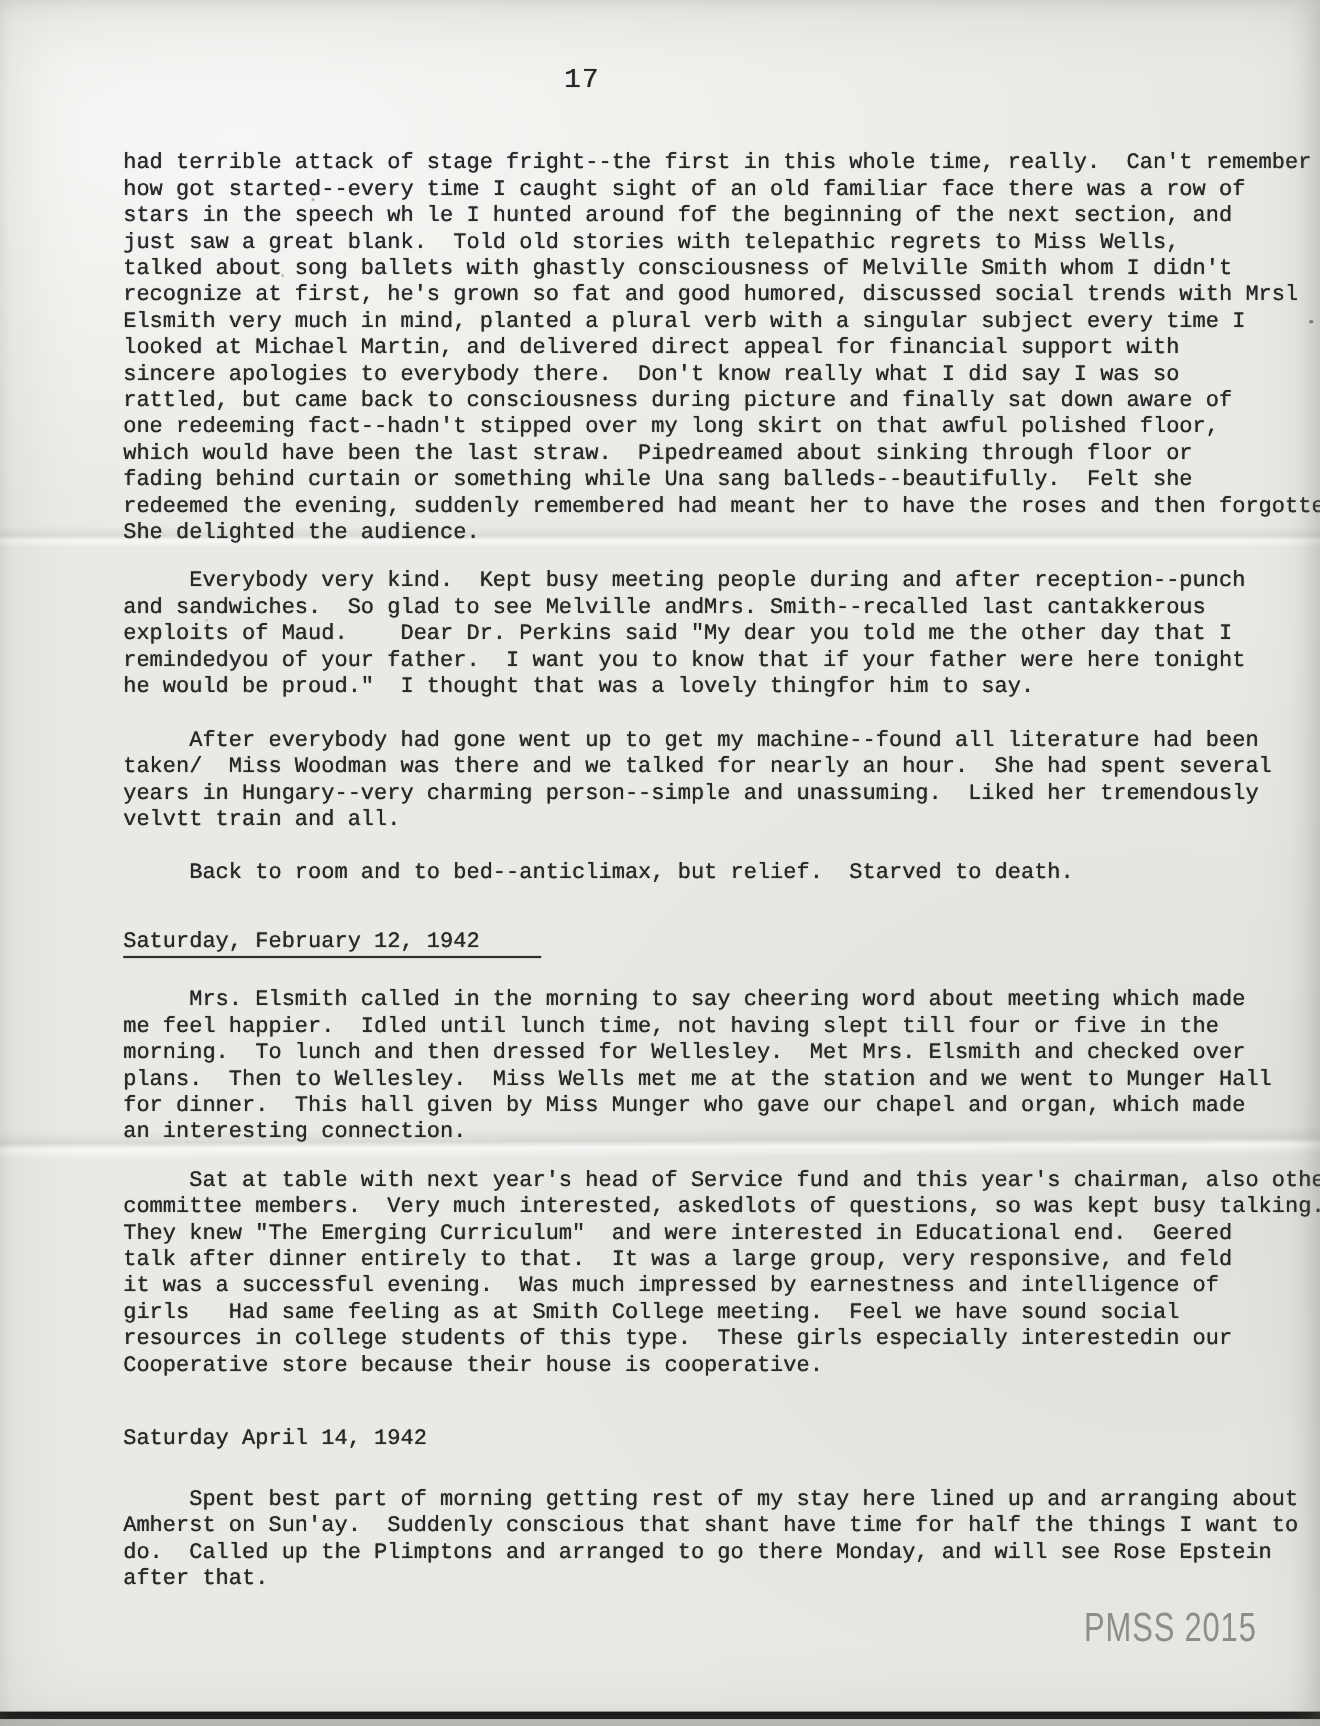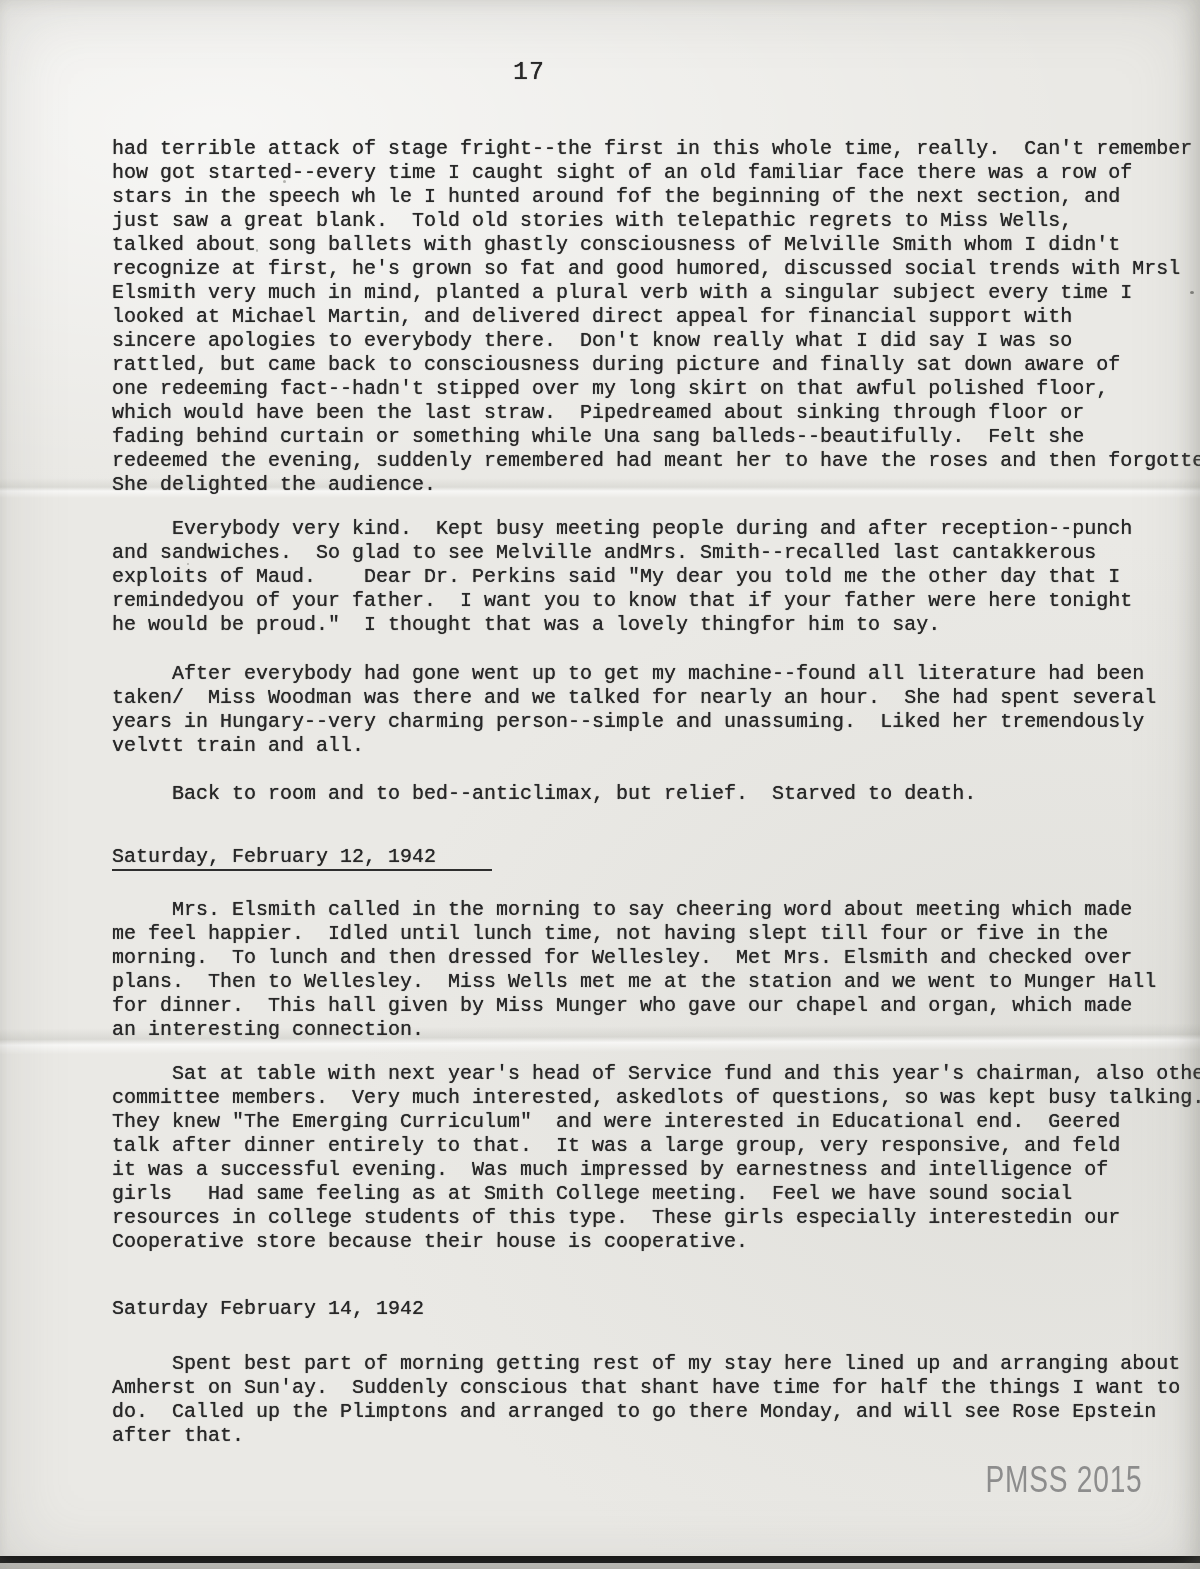--- a/index.html
+++ b/index.html
@@ -109,21 +109,21 @@
 for dinner.  This hall given by Miss Munger who gave our chapel and organ, which made
 an interesting connection.</div>
       <div class="paragraph">     Sat at table with next year's head of Service fund and this year's chairman, also other
 committee members.  Very much interested, askedlots of questions, so was kept busy talking.
 They knew "The Emerging Curriculum"  and were interested in Educational end.  Geered
 talk after dinner entirely to that.  It was a large group, very responsive, and feld
 it was a successful evening.  Was much impressed by earnestness and intelligence of
 girls   Had same feeling as at Smith College meeting.  Feel we have sound social
 resources in college students of this type.  These girls especially interestedin our
 Cooperative store because their house is cooperative.</div>
-      <div class="heading"><span class="hd">Saturday February 14, 1942</span></div>
+      <div class="heading"><span class="hd">Saturday April 14, 1942</span></div>
       <div class="paragraph">     Spent best part of morning getting rest of my stay here lined up and arranging about
 Amherst on Sun'ay.  Suddenly conscious that shant have time for half the things I want to
 do.  Called up the Plimptons and arranged to go there Monday, and will see Rose Epstein
 after that.</div>
     </div>
 
   <div class="speck" style="left:283px; top:180px; width:3px; height:3px;"></div>
   <div class="speck" style="left:469px; top:192px; width:3px; height:3px;"></div>
   <div class="speck" style="left:256px; top:249px; width:2px; height:3px;"></div>
   <div class="speck" style="left:187px; top:563px; width:2px; height:2px;"></div>

